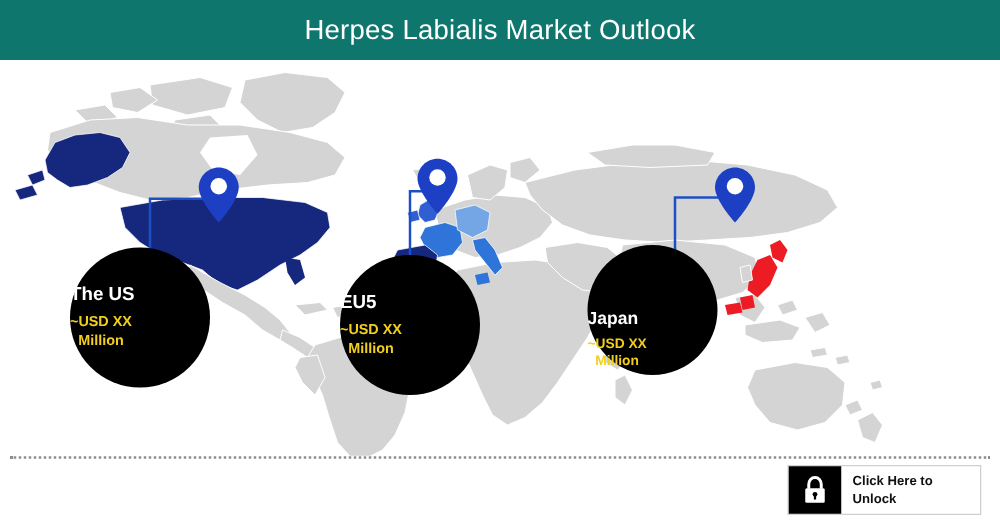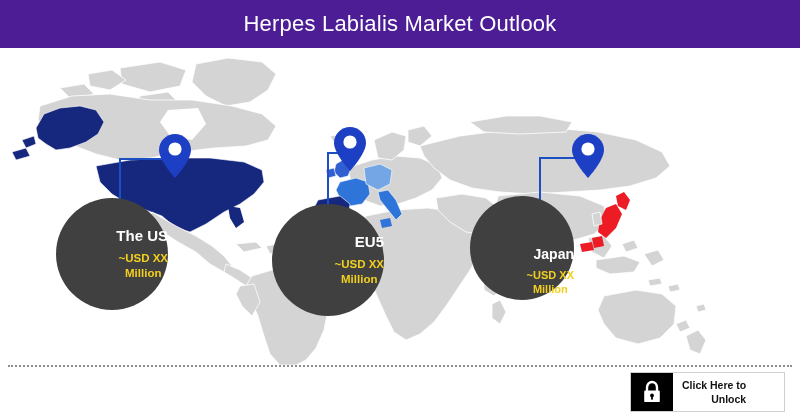--- a/index.html
+++ b/index.html
@@ -14,21 +14,21 @@
     overflow: hidden;
     position: relative;
   }
 
   
   #header-bar {
     position: absolute;
     left: 0; top: 0;
     width: 800px;
     height: 48px;
-    background: #4c1d95;
+    background: #0f766e;
     display: flex;
     align-items: center;
     justify-content: center;
   }
   #header-title {
     color: #ffffff;
     font-size: 22px;
     font-weight: 400;
     letter-spacing: 0.2px;
     line-height: 1;
@@ -65,25 +65,25 @@
     height: 46px;
   }
   #pin-us   { left: 158px; top: 85px; }
   #pin-eu5  { left: 333px; top: 78px; }
   #pin-jp   { left: 571px; top: 85px; }
 
   
   .callout {
     position: absolute;
     border-radius: 50%;
-    background: #404040;
+    background: #000000;
     color: #ffffff;
     display: flex;
     flex-direction: column;
-    align-items: flex-end;
+    align-items: flex-start;
     justify-content: center;
     text-align: center;
     box-sizing: border-box;
   }
   .callout .c-name {
     font-size: 15px;
     font-weight: bold;
     color: #ffffff;
     line-height: 1.1;
     margin-bottom: 7px;
@@ -129,21 +129,20 @@
     position: absolute;
     left: 630px; top: 372px;
     width: 155px;
     height: 40px;
     display: flex;
     align-items: stretch;
     border: 1px solid #cfcfcf;
     background: #ffffff;
     box-sizing: border-box;
     cursor: pointer;
-    text-align: right;
   }
   #unlock-icon-box {
     width: 42px;
     background: #000000;
     display: flex;
     align-items: center;
     justify-content: center;
     flex: 0 0 42px;
   }
   #unlock-label {

